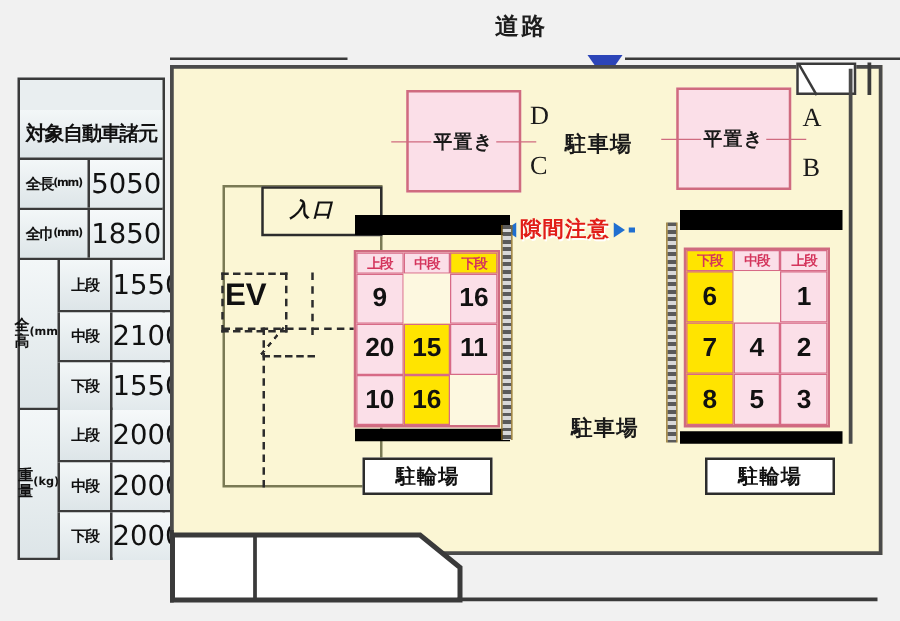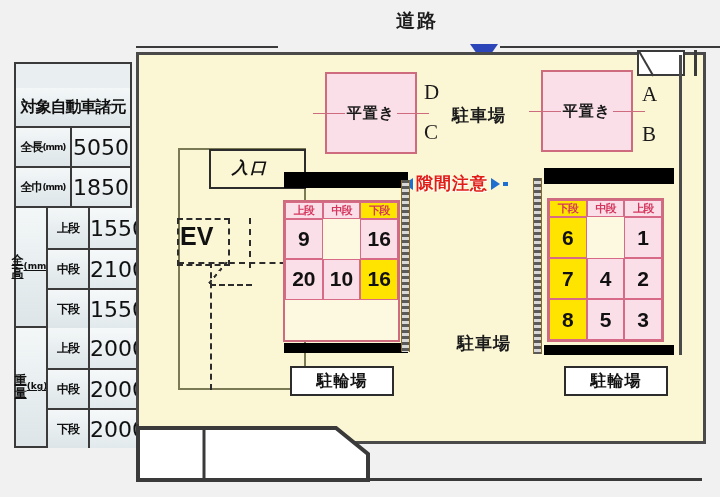--- a/index.html
+++ b/index.html
@@ -57,21 +57,21 @@
     background:linear-gradient(180deg,#f6f9fa 0%,#e2e9ec 100%);
     box-sizing:border-box;
   }
   .grp{display:flex;border-top:2px solid #3a3a3a;box-sizing:border-box;}
   .grp-lbl{
     width:30px;display:flex;align-items:center;justify-content:center;
     font-size:12px;font-weight:700;color:#111;
     background:linear-gradient(180deg,#f3f7f8 0%,#dde5e8 100%);
     box-sizing:border-box;text-align:center;line-height:1.05;
   }
-  .grp-lbl span{display:block;text-decoration:underline;}
+  .grp-lbl span{display:block;}
   .grp-lbl .u{font-size:9px;}
   .grp-rows{flex:1;}
   .grp-rows .spec-row:first-child{border-top:none;}
   .sub-key{
     width:42px;display:flex;align-items:center;justify-content:center;
     font-size:12px;font-weight:700;color:#111;
     background:linear-gradient(180deg,#f3f7f8 0%,#dde5e8 100%);
     border-left:2px solid #3a3a3a;box-sizing:border-box;letter-spacing:-1px;
   }
 
@@ -285,21 +285,23 @@
     <div class="grid" style="width:100%;height:100%;grid-template-columns:1fr 1fr 1fr;grid-template-rows:17px 1fr 1fr 1fr;">
       <div class="hdr pink">上段</div>
       <div class="hdr pink">中段</div>
       <div class="hdr yellow">下段</div>
 
       <div class="cell pink">9</div>
       <div class="cell blank"></div>
 
       <div class="cell pink">16</div>
       <div class="cell pink">20</div>
-
+      <div class="cell yellow">15</div>
+
+      <div class="cell pink">11</div>
       <div class="cell pink">10</div>
       <div class="cell yellow">16</div>
     </div>
   </div>
 
   <div class="abs blackbar" style="left:544px;top:168px;width:130px;height:16px;"></div>
   <div class="abs blackbar" style="left:544px;top:345px;width:130px;height:10px;"></div>
   <div class="abs rail" style="left:533px;top:178px;width:9px;height:176px;"></div>
 
   <div class="abs" style="left:547px;top:198px;width:117px;height:144px;border:2px solid #cf6b7f;box-sizing:border-box;background:#fdf8e0;">

